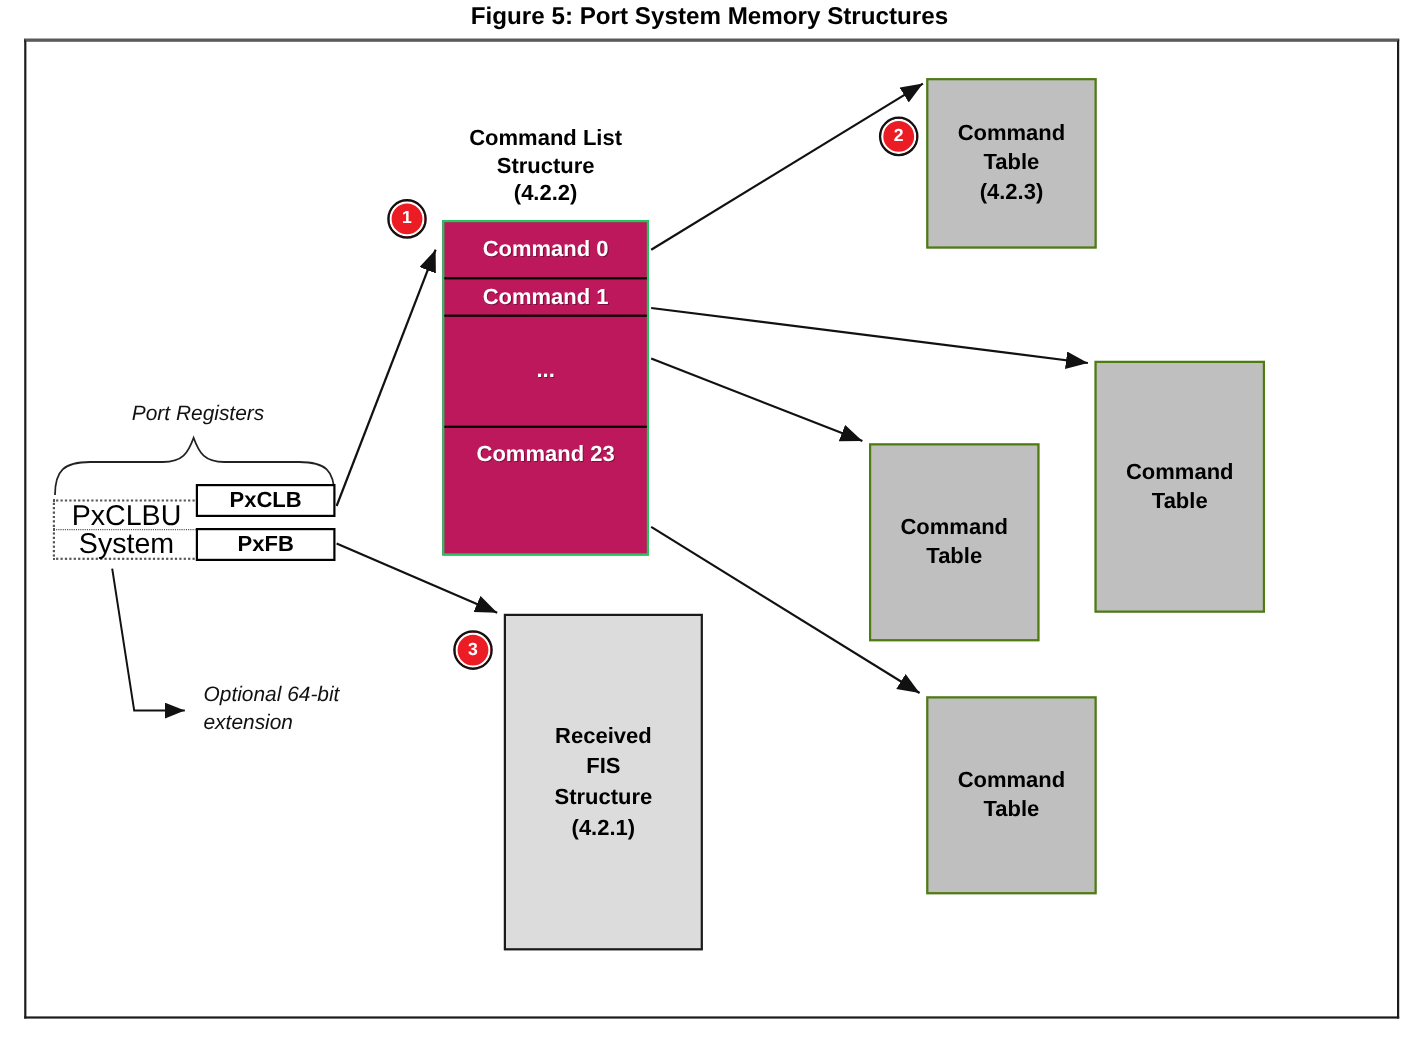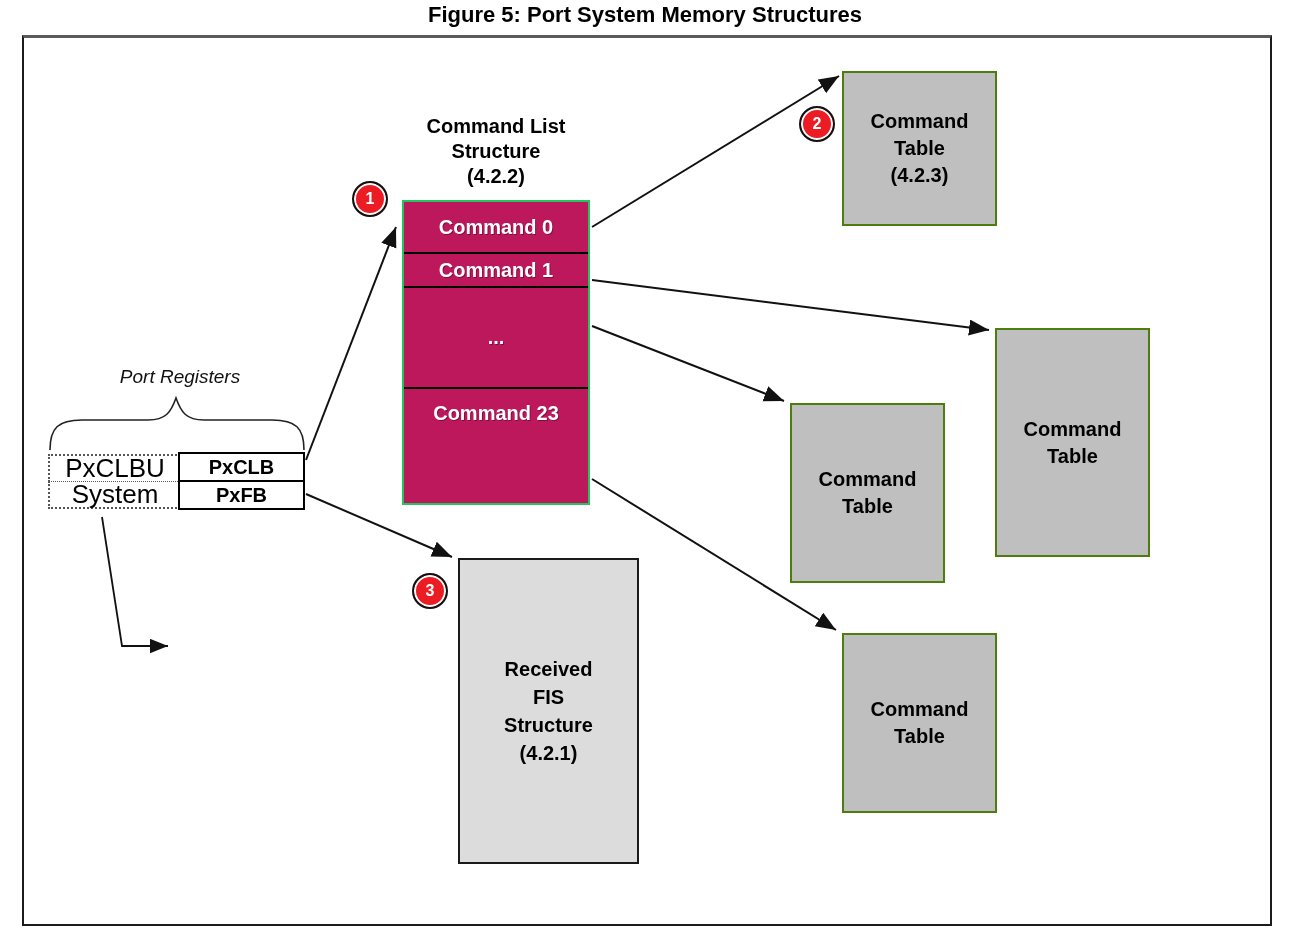--- a/index.html
+++ b/index.html
@@ -93,23 +93,25 @@
     <line x1="592" y1="280" x2="989" y2="330" stroke="#111" stroke-width="2" marker-end="url(#ah)"></line>
     <line x1="592" y1="326" x2="784" y2="401" stroke="#111" stroke-width="2" marker-end="url(#ah)"></line>
     <line x1="592" y1="479" x2="836" y2="630" stroke="#111" stroke-width="2" marker-end="url(#ah)"></line>
   </svg>
 
   <div class="pr-label">Port Registers</div>
 
   <div class="dot-row" style="top:454px;border-bottom:1px dotted #555;">PxCLBU</div>
   <div class="dot-row" style="top:481px;border-top:1px dotted #555;">System</div>
 
-  <div class="reg-row" style="top:452px;">PxCLB</div>
+  <div class="reg-row" style="top:440px;">PxCLB</div>
   <div class="reg-row" style="top:480px;">PxFB</div>
 
+  <div class="note pre">Optional 64-bit
+extension</div>
 
   <div class="cl-heading pre">Command List
 Structure
 (4.2.2)</div>
 
   <div class="cl">
     <div class="cl-row" style="height:52px;">Command 0</div>
     <div class="cl-row" style="height:34px;">Command 1</div>
     <div class="cl-row" style="height:101px;">...</div>
     <div class="cl-row" style="height:48px;">Command 23</div>

